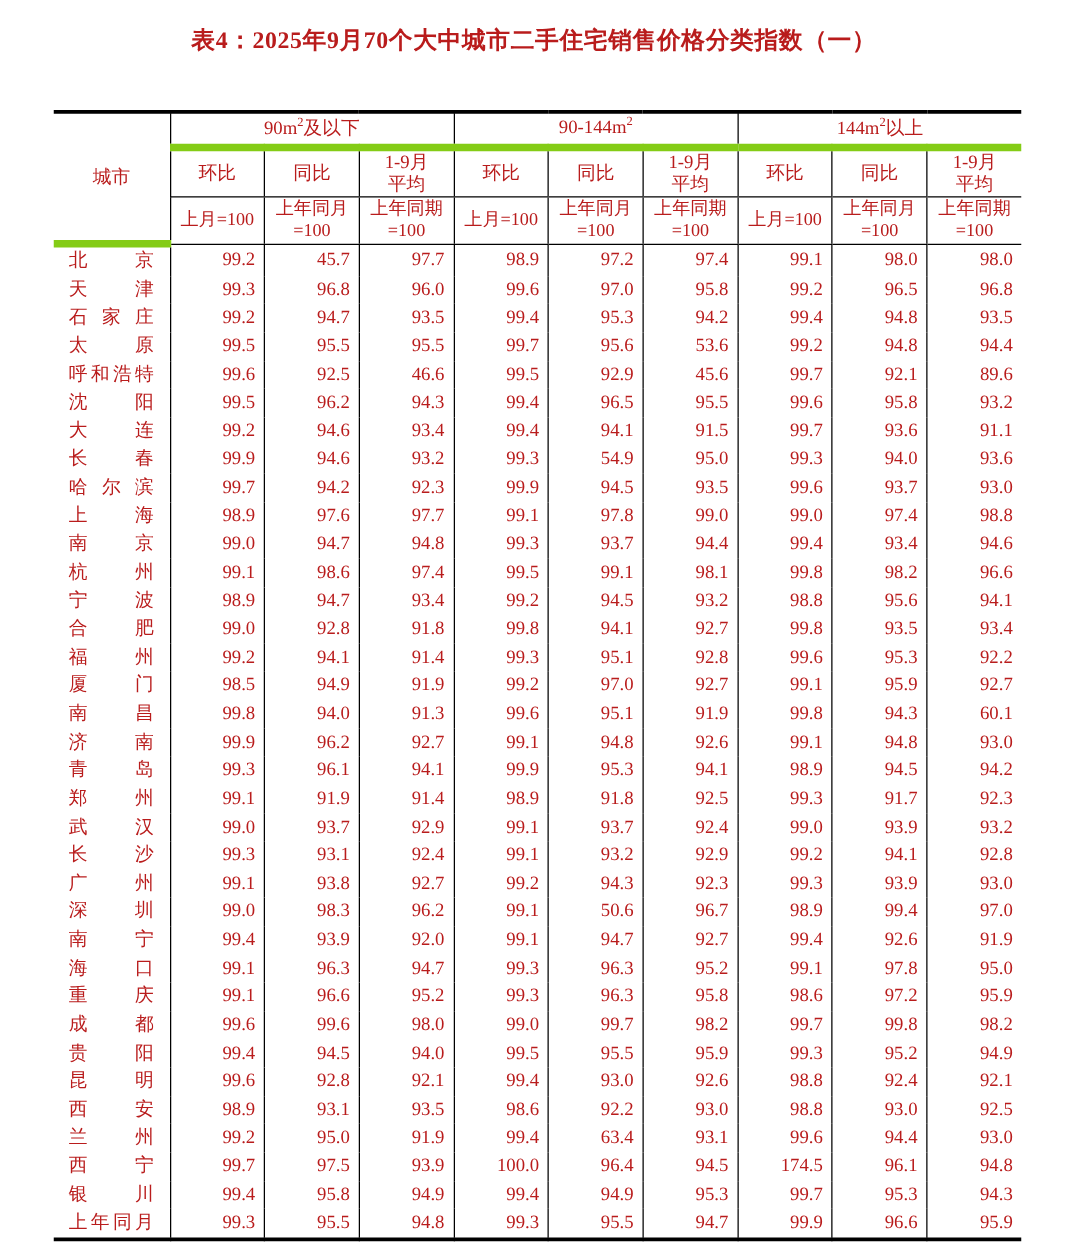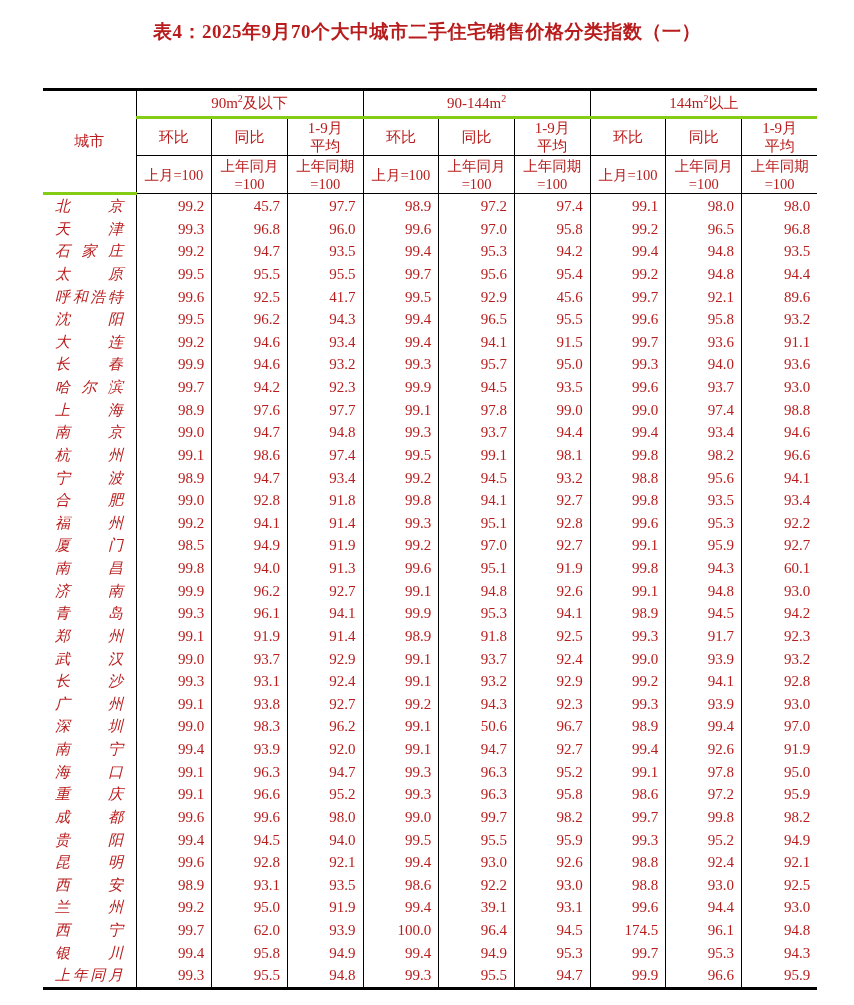--- a/index.html
+++ b/index.html
@@ -38,39 +38,38 @@
   }
   .stats-table th, .stats-table td {
     border-left: 1px solid #000;
     font-weight: normal;
     padding: 0;
     vertical-align: middle;
     box-sizing: border-box;
   }
   .stats-table th.no-left, .stats-table td.no-left { border-left: none; }
 
-  thead tr.grp th   { height: 28px; border-bottom: 3px solid #84cc16; font-size: 15px; text-align: center; }
+  thead tr.grp th   { height: 28px; border-bottom: 6px solid #84cc16; font-size: 15px; text-align: center; }
   thead tr.metric th{ height: 37px; border-bottom: 1px solid #000; font-size: 15px; text-align: center; white-space: pre-line; line-height: 18px; }
   thead tr.base th  { height: 38px; border-bottom: 1px solid #000; font-size: 14.5px; text-align: center; white-space: pre-line; line-height: 18px; }
   th.city-head {
     border-bottom: 1px solid #000;
     font-size: 15px;
     text-align: center;
   }
   sup { font-size: 10px; line-height: 0; }
 
   tbody td { height: 22.62px; font-size: 15px; line-height: 22.62px; }
   tbody td.city { padding-left: 12px; }
   tbody td.city .city-name {
     display: inline-block;
     width: 68px;
     text-align: justify;
     text-align-last: justify;
     white-space: nowrap;
-    font-style: italic;
   }
   tbody td.num {
     text-align: right;
     padding-right: 7px;
     font-family: "Liberation Serif", "DejaVu Serif", serif;
   }
 </style>
 </head>
 <body>
 
@@ -167,30 +166,30 @@
           <td class="num">94.8</td>
           <td class="num">93.5</td>
         </tr>
         <tr>
           <td class="city no-left"><span class="city-name">太原</span></td>
           <td class="num">99.5</td>
           <td class="num">95.5</td>
           <td class="num">95.5</td>
           <td class="num">99.7</td>
           <td class="num">95.6</td>
-          <td class="num">95.4</td>
+          <td class="num">53.6</td>
           <td class="num">99.2</td>
           <td class="num">94.8</td>
           <td class="num">94.4</td>
         </tr>
         <tr>
           <td class="city no-left"><span class="city-name">呼和浩特</span></td>
           <td class="num">99.6</td>
           <td class="num">92.5</td>
-          <td class="num">41.7</td>
+          <td class="num">46.6</td>
           <td class="num">99.5</td>
           <td class="num">92.9</td>
           <td class="num">45.6</td>
           <td class="num">99.7</td>
           <td class="num">92.1</td>
           <td class="num">89.6</td>
         </tr>
         <tr>
           <td class="city no-left"><span class="city-name">沈阳</span></td>
           <td class="num">99.5</td>
@@ -214,21 +213,21 @@
           <td class="num">99.7</td>
           <td class="num">93.6</td>
           <td class="num">91.1</td>
         </tr>
         <tr>
           <td class="city no-left"><span class="city-name">长春</span></td>
           <td class="num">99.9</td>
           <td class="num">94.6</td>
           <td class="num">93.2</td>
           <td class="num">99.3</td>
-          <td class="num">95.7</td>
+          <td class="num">54.9</td>
           <td class="num">95.0</td>
           <td class="num">99.3</td>
           <td class="num">94.0</td>
           <td class="num">93.6</td>
         </tr>
         <tr>
           <td class="city no-left"><span class="city-name">哈尔滨</span></td>
           <td class="num">99.7</td>
           <td class="num">94.2</td>
           <td class="num">92.3</td>
@@ -502,30 +501,30 @@
           <td class="num">98.8</td>
           <td class="num">93.0</td>
           <td class="num">92.5</td>
         </tr>
         <tr>
           <td class="city no-left"><span class="city-name">兰州</span></td>
           <td class="num">99.2</td>
           <td class="num">95.0</td>
           <td class="num">91.9</td>
           <td class="num">99.4</td>
-          <td class="num">39.1</td>
+          <td class="num">63.4</td>
           <td class="num">93.1</td>
           <td class="num">99.6</td>
           <td class="num">94.4</td>
           <td class="num">93.0</td>
         </tr>
         <tr>
           <td class="city no-left"><span class="city-name">西宁</span></td>
           <td class="num">99.7</td>
-          <td class="num">62.0</td>
+          <td class="num">97.5</td>
           <td class="num">93.9</td>
           <td class="num">100.0</td>
           <td class="num">96.4</td>
           <td class="num">94.5</td>
           <td class="num">174.5</td>
           <td class="num">96.1</td>
           <td class="num">94.8</td>
         </tr>
         <tr>
           <td class="city no-left"><span class="city-name">银川</span></td>

